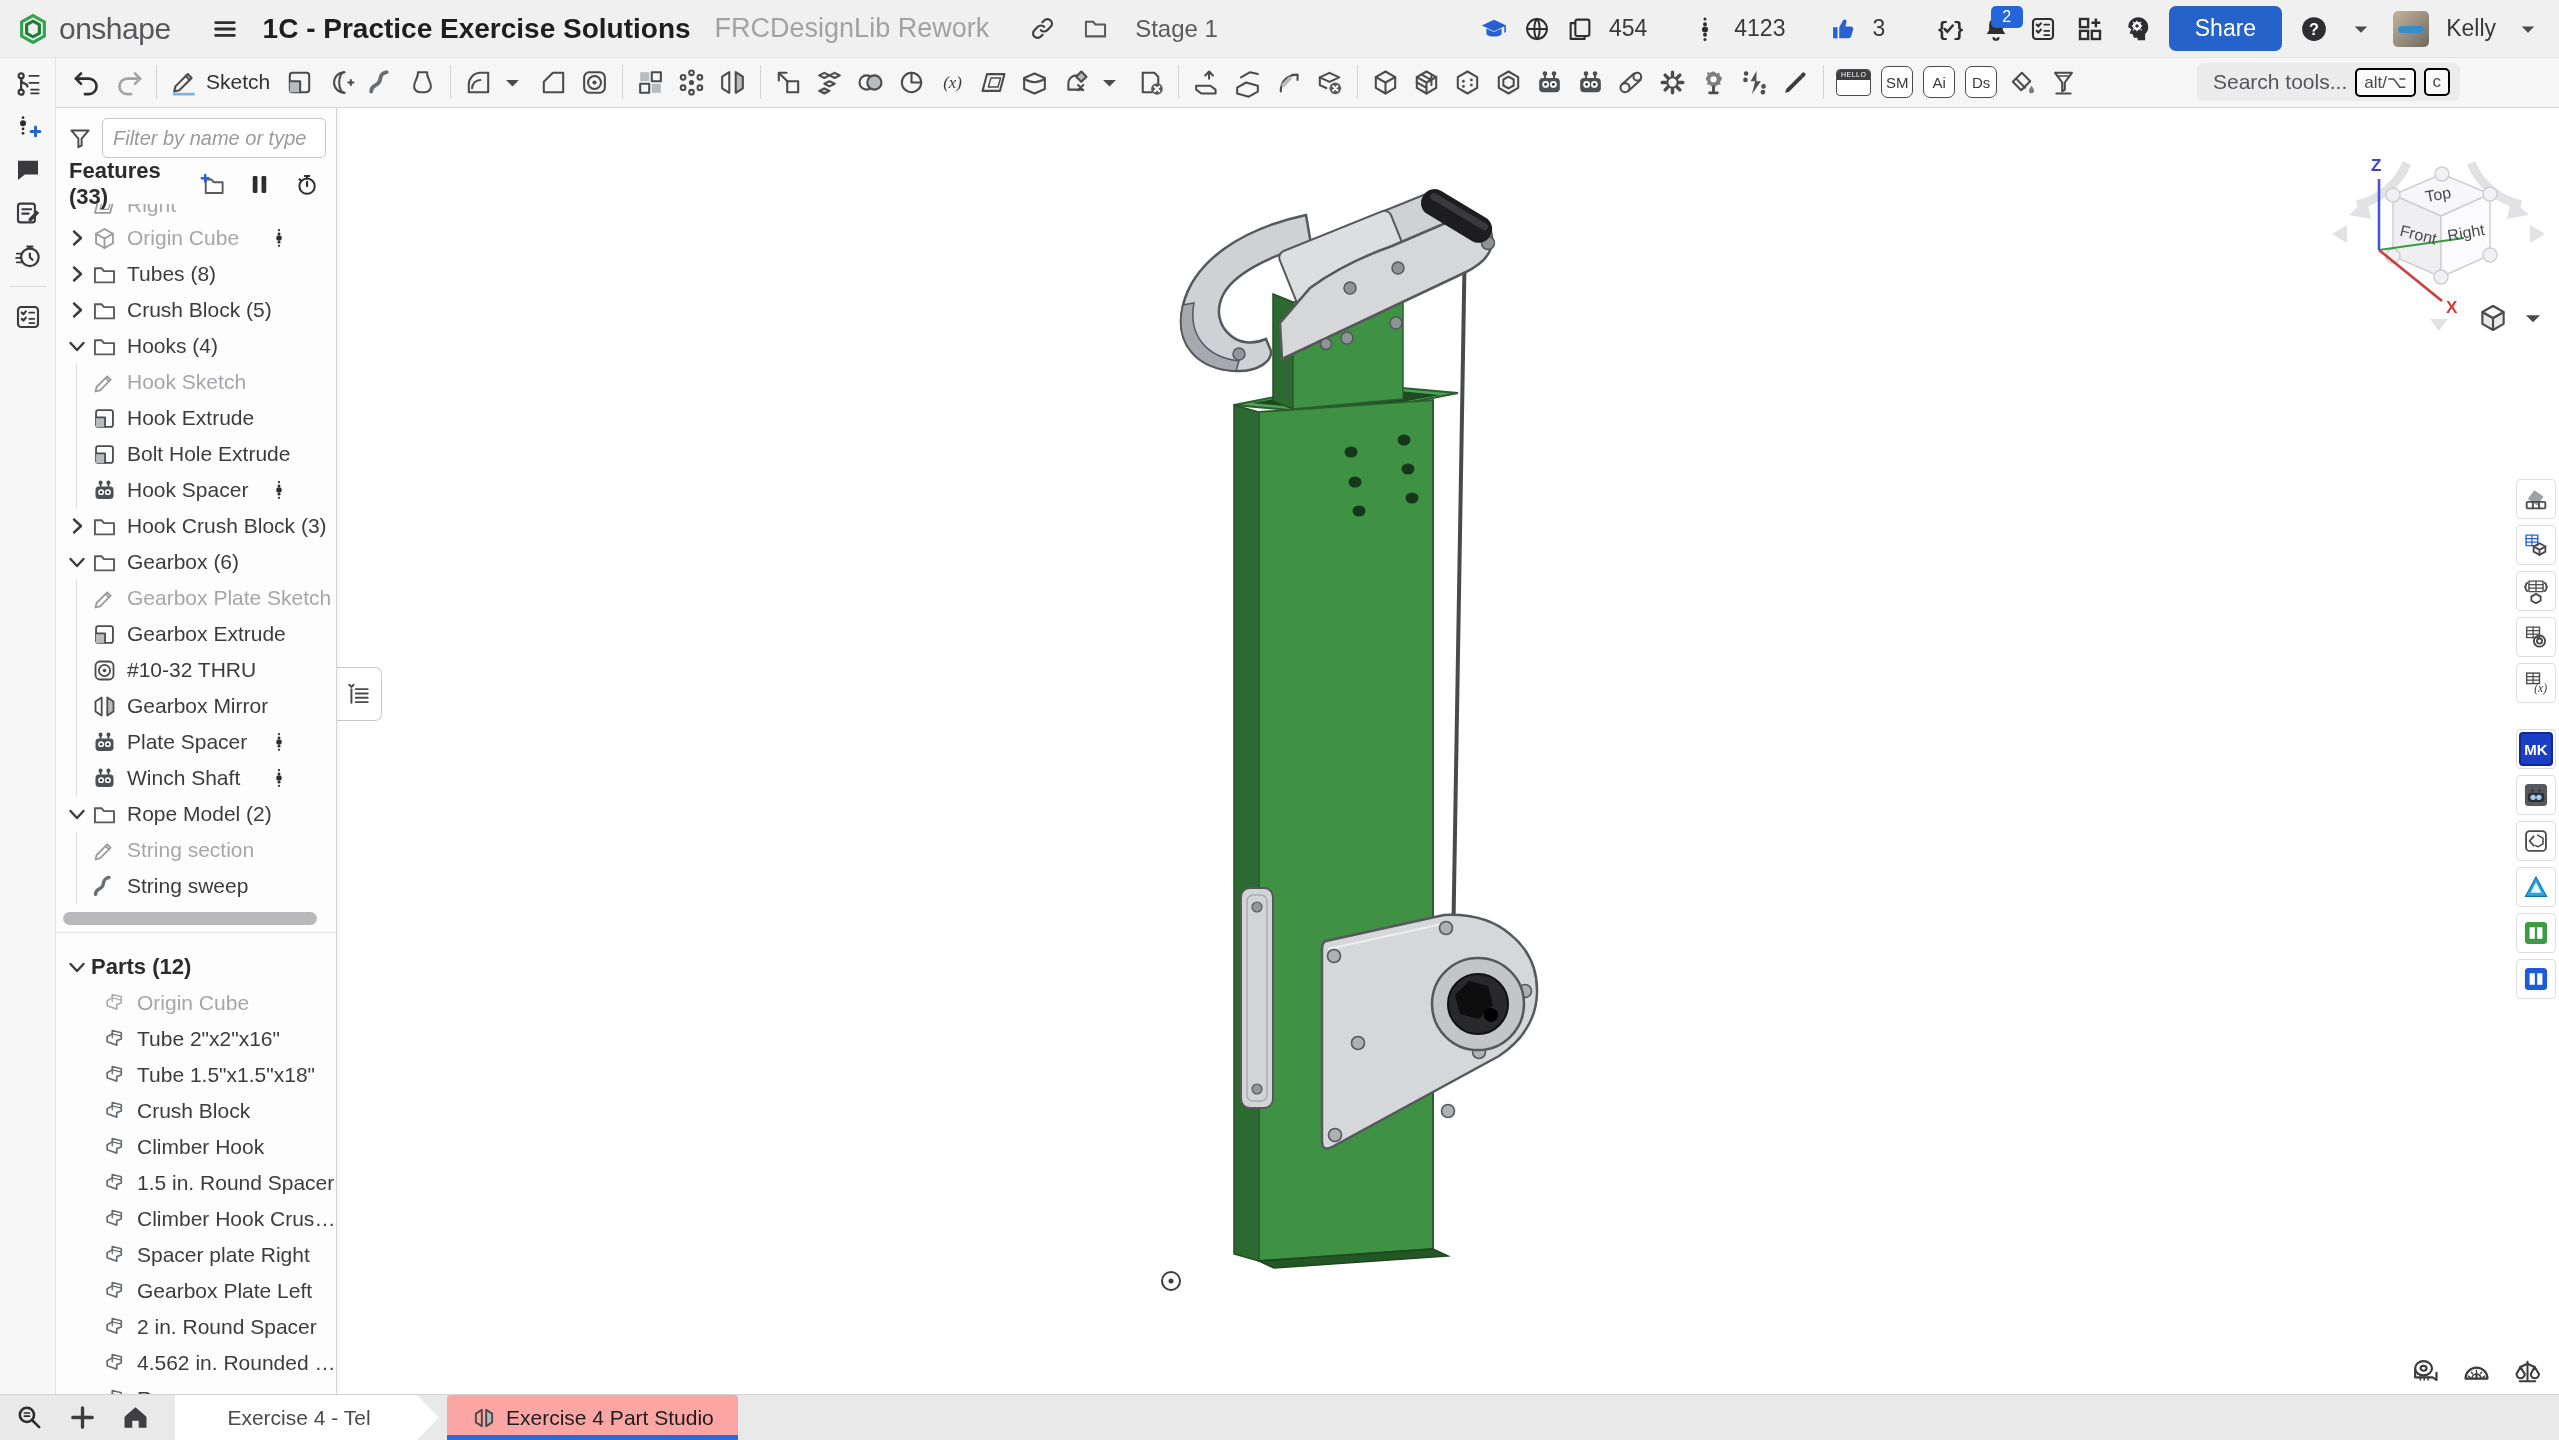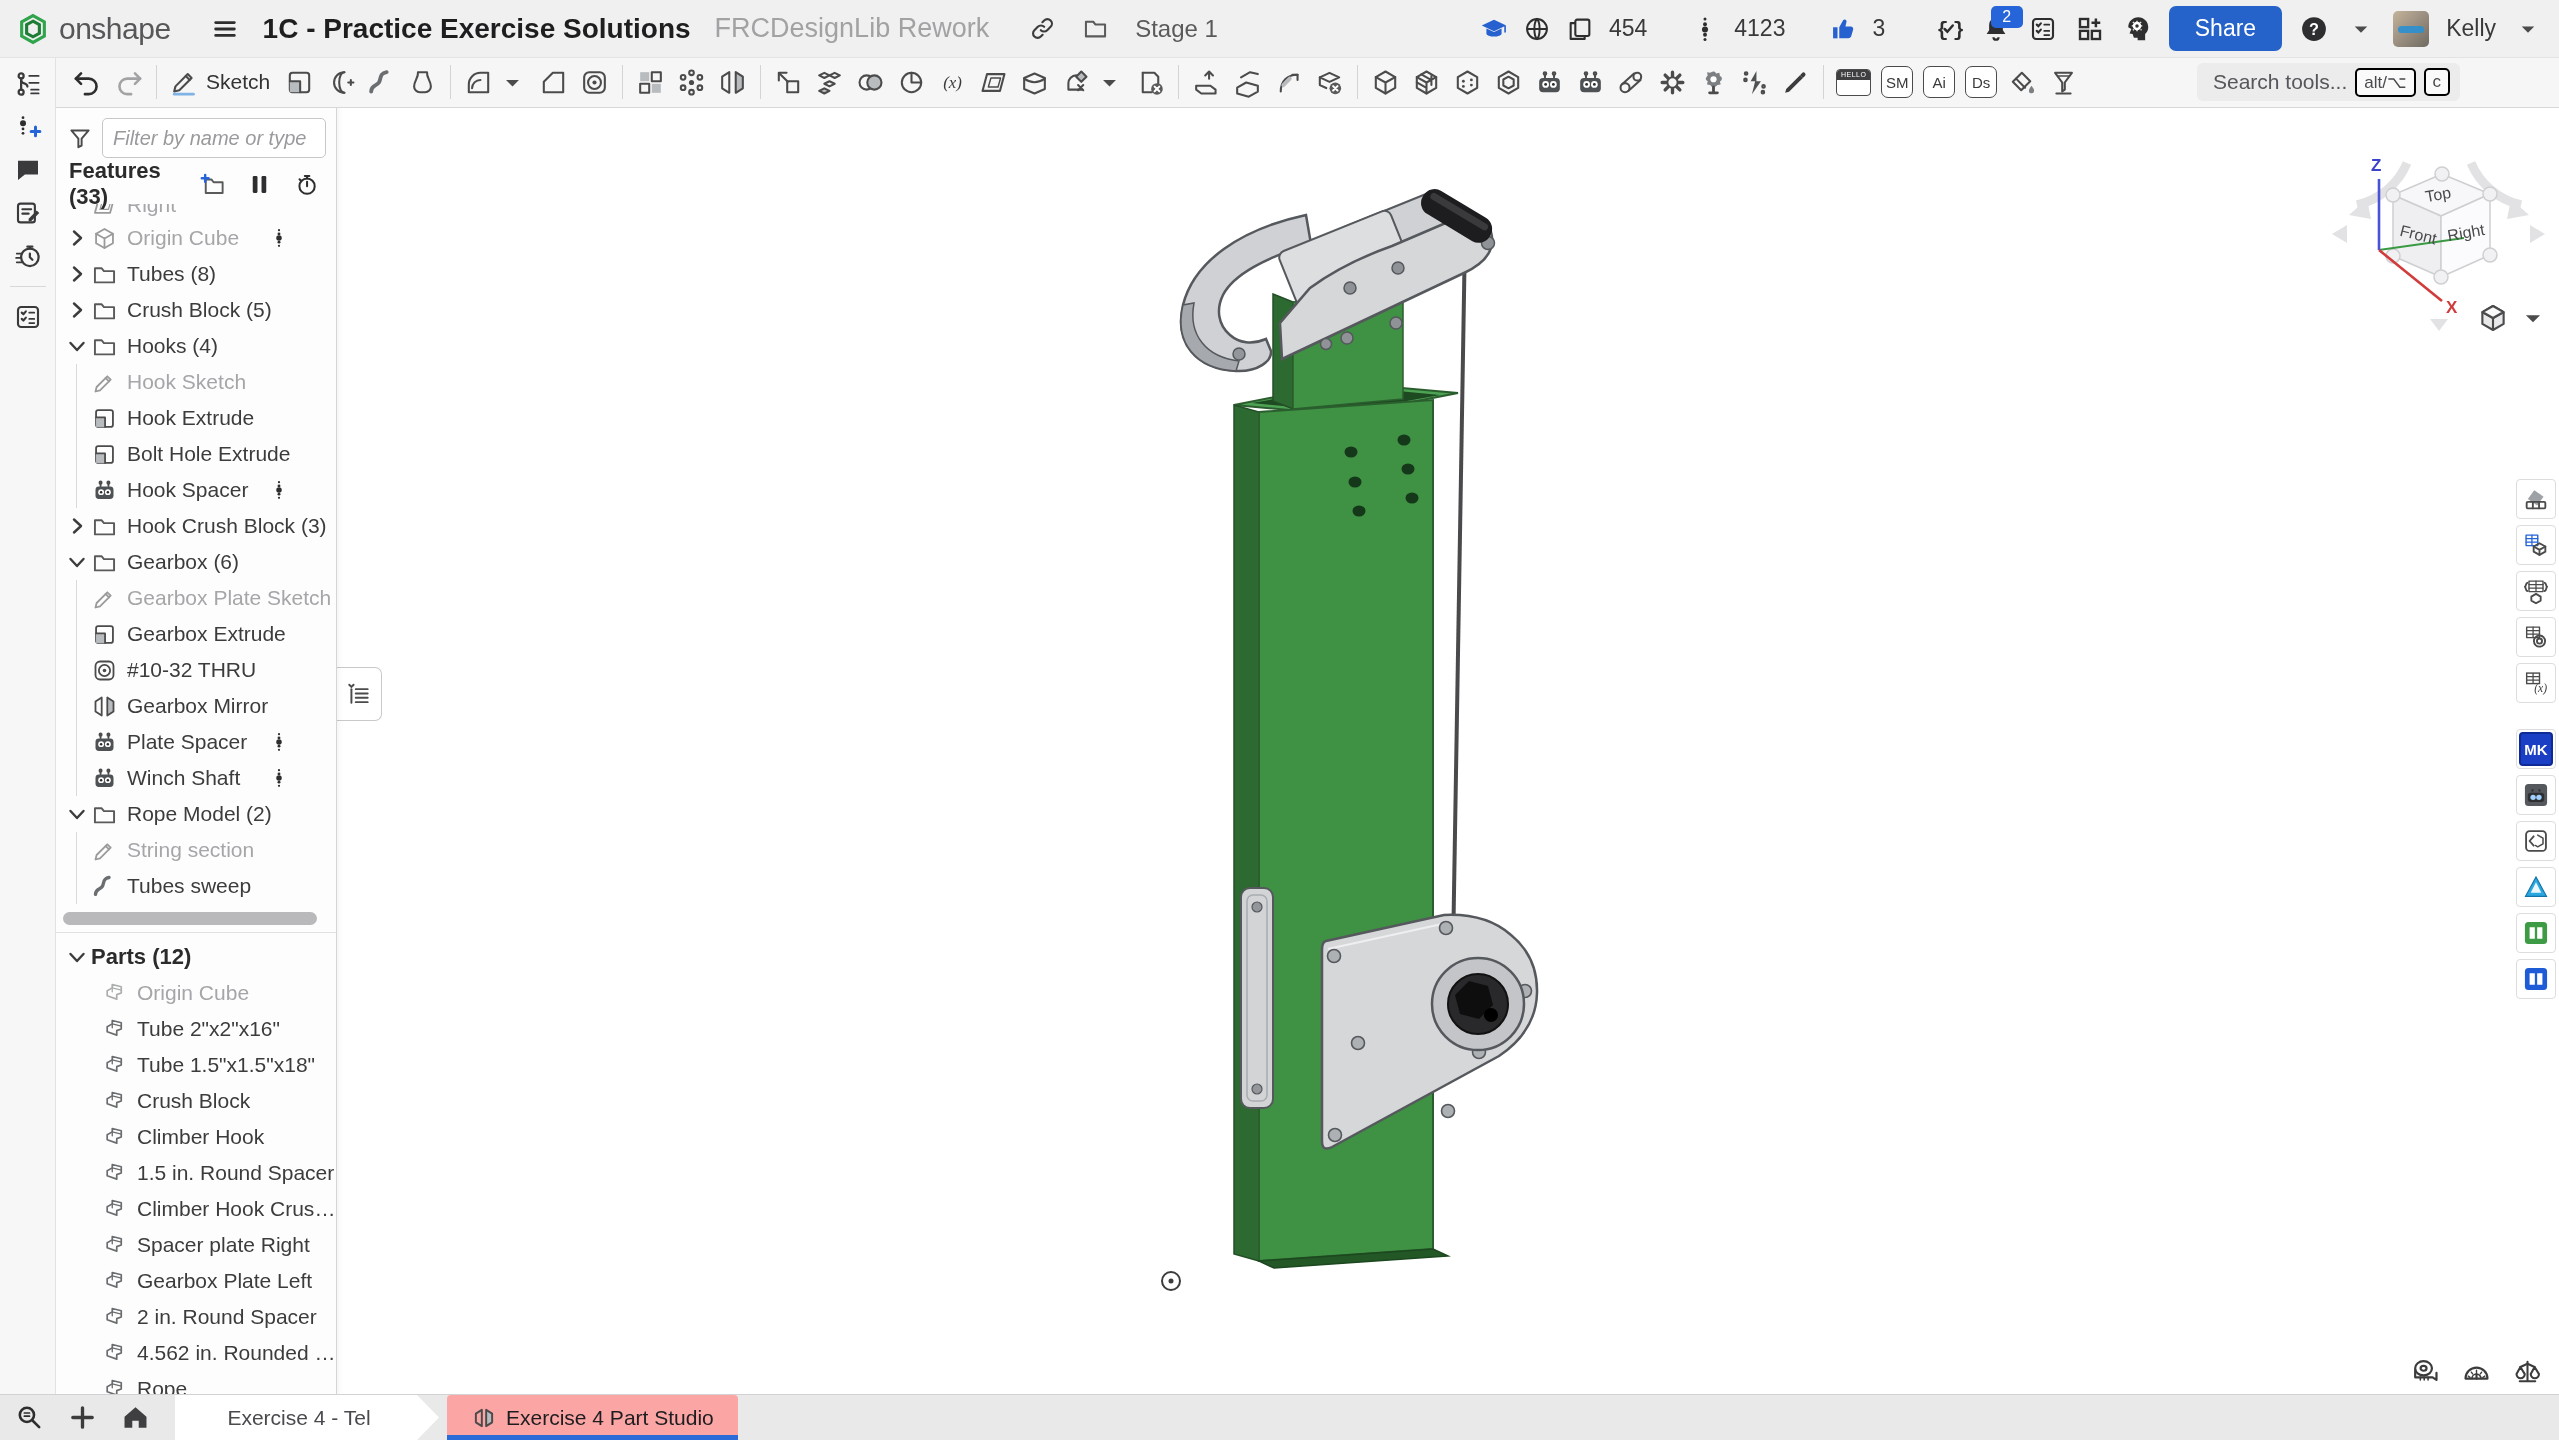--- a/index.html
+++ b/index.html
@@ -80,21 +80,21 @@
   .row .lbl{white-space:nowrap;overflow:hidden;text-overflow:ellipsis;flex:1;min-width:0}
   .row.muted{color:#a6a6aa}
   .row.muted .ficn{opacity:.55}
   .row .guide{position:absolute;left:21px;top:0;width:1px;height:36px;background:#dadadc}
   .row .handle{position:absolute;right:46px;width:22px;height:28px}
   .clip{height:16px;overflow:hidden;position:relative}
   .clip .row{position:absolute;left:0;right:0;bottom:-3px}
   .hscroll{margin:8px 8px 0 8px;height:13px;border-radius:7px;background:#fdfdfd}
   .hscroll .thumb{height:13px;width:96%;background:#b9b9bc;border-radius:7px}
   .panel-div{height:1px;background:#e1e1e3;margin-top:7px}
-  .parts-block{margin-top:6px}
+  .parts-block{margin-top:16px}
 
   
   .canvas{position:absolute;left:336px;top:107px;right:0;bottom:45px;background:#fff;overflow:hidden}
   .model-svg{position:absolute;inset:0;width:100%;height:100%}
   .panel-toggle{position:absolute;left:0;top:560px;width:46px;height:54px;background:#fff;border:1px solid #c9c9cc;
     border-left:none;border-radius:0 7px 7px 0;display:flex;align-items:center;justify-content:center;cursor:pointer}
   .panel-toggle .icn{width:26px;height:26px}
   .viewcube{position:absolute;left:1985px;top:30px;width:235px;height:210px}
   .viewmode{position:absolute;left:2140px;top:194px;display:flex;align-items:center;gap:6px;cursor:pointer}
   .viewmode .icn{width:34px;height:34px}
@@ -1017,21 +1017,21 @@
         <span class="lbl">String section</span>
       </div>
       <div class="row">
         <span class="guide"></span>
         <span class="chev icn empty"></span>
         <span class="icn ficn">
           <svg viewBox="0 0 24 24" fill="none" stroke="#4b4b4b" stroke-width="1.6" stroke-linecap="round" stroke-linejoin="round" style="stroke:#6b6e71;stroke-width:3">
             <path d="M4 19c0-5 4-4 6-7s0-7 6-8" <="" svg=""></path>
           </svg>
         </span>
-        <span class="lbl">Tubes sweep</span>
+        <span class="lbl">String sweep</span>
       </div>
     </div>
   <div class="hscroll">
       <div class="thumb"></div>
     </div>
   <div class="panel-div"></div>
   <div class="parts-block">
     <div class="row">
       <span class="chev icn">
         <svg viewBox="0 0 24 24" fill="none" stroke="#3c3c3e" stroke-width="2.4" stroke-linecap="round" stroke-linejoin="round">

